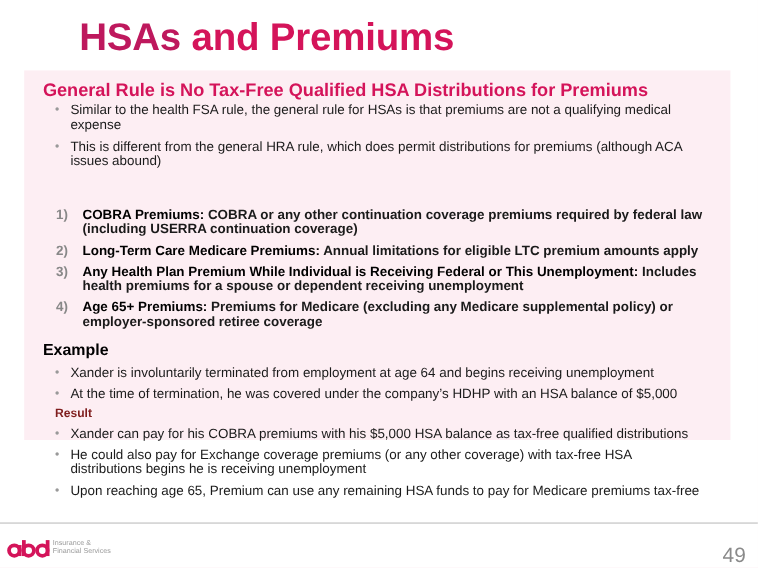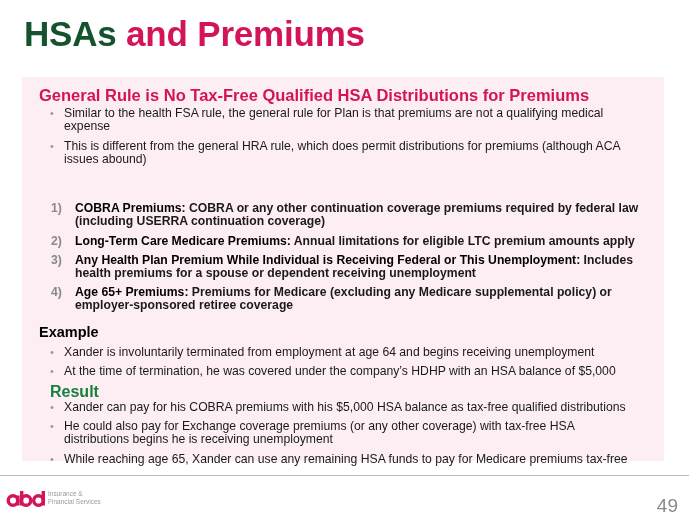--- a/index.html
+++ b/index.html
@@ -3,33 +3,33 @@
   <meta charset="utf-8">
   <style>
     html, body { margin:0; padding:0; }
     body {
       width:689px; height:516px; background:#ffffff; position:relative; overflow:hidden;
       font-family:"Liberation Sans", sans-serif; color:#1a1a1a;
     }
     .title {
       position:absolute; left:24px; top:14px; font-size:35px; font-weight:bold; letter-spacing:-0.2px;
     }
-    .title .dark { color:#14532d; }
+    .title .dark { color:#be185d;margin-left:48px; }
     .title .accent { color:#d4145a; }
     .panel {
-      position:absolute; left:22px; top:77px; width:642px; height:384px; background:#fdeef3;
+      position:absolute; left:22px; top:64px; width:642px; height:336px; background:#fdeef3;
     }
     .h1 {
       position:absolute; left:17px; font-size:16.5px; font-weight:bold; color:#d4145a;
     }
     .h2 {
       position:absolute; left:17px; font-size:14.5px; font-weight:bold; color:#000;
     }
     .h3 {
-      position:absolute; left:28px; font-size:16px; font-weight:bold; color:#15803d;
+      position:absolute; left:28px; font-size:11px; font-weight:bold; color:#7f1d1d;
     }
     .bullet {
       position:absolute; left:28px; width:590px; font-size:12.2px; line-height:13px; color:#1a1a1a;
     }
     .bullet .dot {
       position:absolute; left:0; top:0; color:#999; font-size:11px;
     }
     .bullet .txt { display:block; margin-left:14px; }
     .num {
       position:absolute; left:28px; width:590px; font-size:12.2px; line-height:13px; color:#1a1a1a;
@@ -54,21 +54,21 @@
 <div class="title">
   <span class="dark">HSAs</span>
   <span class="accent">and Premiums</span>
 </div>
 
 <div class="panel">
   <div class="h1" style="top:9px;">General Rule is No Tax-Free Qualified HSA Distributions for Premiums</div>
 
   <div class="bullet" style="top:30px;">
     <span class="dot">•</span>
-    <span class="txt">Similar to the health FSA rule, the general rule for Plan is that premiums are not a qualifying medical expense</span>
+    <span class="txt">Similar to the health FSA rule, the general rule for HSAs is that premiums are not a qualifying medical expense</span>
   </div>
   <div class="bullet" style="top:63px;">
     <span class="dot">•</span>
     <span class="txt">This is different from the general HRA rule, which does permit distributions for premiums (although ACA issues abound)</span>
   </div>
 
 
   <div class="num" style="top:125px;">
     <span class="n">1)</span>
     <span class="txt"><b>COBRA Premiums:</b><span> COBRA or any other continuation coverage premiums required by federal law (including USERRA continuation coverage)</span></span>
@@ -102,21 +102,21 @@
   <div class="bullet" style="top:324px;">
     <span class="dot">•</span>
     <span class="txt">Xander can pay for his COBRA premiums with his $5,000 HSA balance as tax-free qualified distributions</span>
   </div>
   <div class="bullet" style="top:343px;">
     <span class="dot">•</span>
     <span class="txt">He could also pay for Exchange coverage premiums (or any other coverage) with tax-free HSA distributions begins he is receiving unemployment</span>
   </div>
   <div class="bullet" style="top:376px;">
     <span class="dot">•</span>
-    <span class="txt">While reaching age 65, Xander can use any remaining HSA funds to pay for Medicare premiums tax-free</span>
+    <span class="txt">Upon reaching age 65, Premium can use any remaining HSA funds to pay for Medicare premiums tax-free</span>
   </div>
 </div>
 
 <div class="divider"></div>
 
 <svg class="logo" viewBox="0 0 40 18">
   <g fill="none" stroke="#d4145a" stroke-width="3.4">
     <circle cx="7" cy="10.5" r="4.8"></circle>
     <circle cx="20" cy="10.5" r="4.8"></circle>
     <circle cx="32.5" cy="10.5" r="4.8"></circle>

